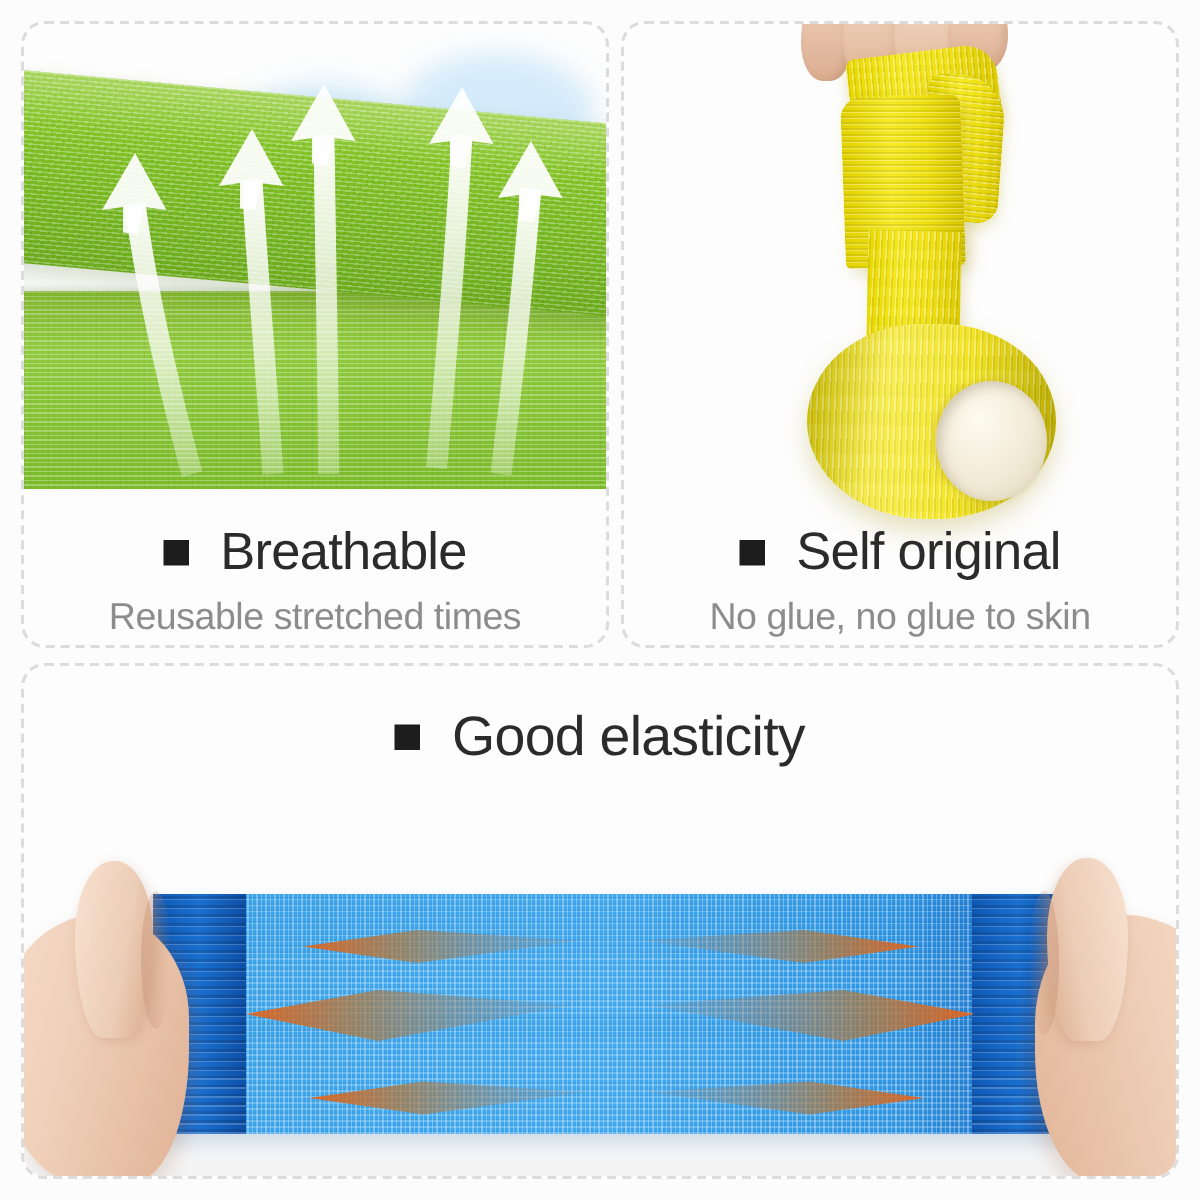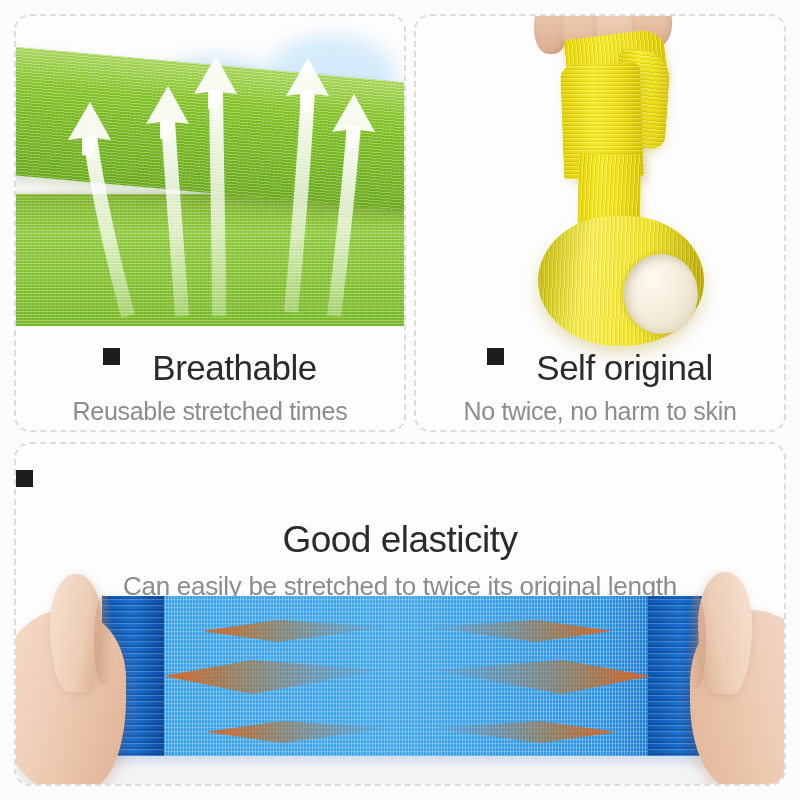--- a/index.html
+++ b/index.html
@@ -16,31 +16,31 @@
   .panel{position:absolute;border:2px dashed #dcdcdc;border-radius:16px;box-sizing:border-box;overflow:hidden;background:#fdfdfd;}
   #panel-breathable{left:14px;top:14px;width:392px;height:418px;}
   #panel-adhesive{left:414px;top:14px;width:372px;height:418px;}
   #panel-elasticity{left:14px;top:442px;width:772px;height:344px;}
 
   .photo{position:absolute;inset:0;overflow:hidden;}
 
   
   .cap{position:absolute;left:0;right:0;text-align:center;}
   .cap-title{
-    display:flex;justify-content:center;gap:32px;
+    display:flex;align-items:center;justify-content:center;gap:21px;
     font-size:35px;color:#2b2b2b;letter-spacing:-0.5px;white-space:nowrap;
   }
   .bullet{width:17px;height:17px;background:#1d1d1d;flex:0 0 auto;display:inline-block;}
   .cap-sub{
     margin-top:9px;font-size:25px;color:#8c8c8c;letter-spacing:-0.3px;white-space:nowrap;
   }
   #cap-breathable{top:332px;}
   #cap-adhesive{top:332px;}
   #cap-elasticity{top:468px;}
-  #cap-elasticity .cap-title{font-size:37px;flex-direction:column;}
+  #cap-elasticity .cap-title{font-size:37px;}
   #cap-elasticity .cap-sub{font-size:26px;margin-top:10px;}
 
   
   .green-wrap{position:absolute;left:0;top:0;width:392px;height:318px;}
   .green-strip{
     position:absolute;
     background:
       repeating-linear-gradient(180deg,
         rgba(255,255,255,.30) 0px, rgba(255,255,255,.30) 1px,
         rgba(255,255,255,0) 1px, rgba(255,255,255,0) 3px),
@@ -198,32 +198,31 @@
 
         <div style="position:absolute;left:208px;top:238px;width:74px;height:80px;border-radius:50%;background:radial-gradient(ellipse at 38% 32%,#fdfaf0 0%,#f2ead6 55%,#ddd2b5 100%);box-shadow:inset 3px 3px 8px rgba(140,125,90,.35), -2px 0 5px rgba(180,160,40,.4);"></div>
       </div>
     </div>
 
     <div class="cap" id="cap-adhesive">
       <div class="cap-title">
         <span class="bullet"></span>
         <span>Self original</span>
       </div>
-      <div class="cap-sub">No twice, no harm to skin</div>
+      <div class="cap-sub">No glue, no glue to skin</div>
     </div>
   </div>
 
   <div class="panel" id="panel-elasticity">
 
     <div class="cap" id="cap-elasticity" style="top:26px;">
       <div class="cap-title">
         <span class="bullet"></span>
         <span>Good elasticity</span>
       </div>
-      <div class="cap-sub">Can easily be stretched to twice its original length</div>
     </div>
 
     <div class="photo">
       <div class="blue-wrap">
 
         <div class="surface"></div>
 
         <div class="blue-band"></div>
         <div class="blue-grip" id="blue-grip-left"></div>
         <div class="blue-grip" id="blue-grip-right"></div>

